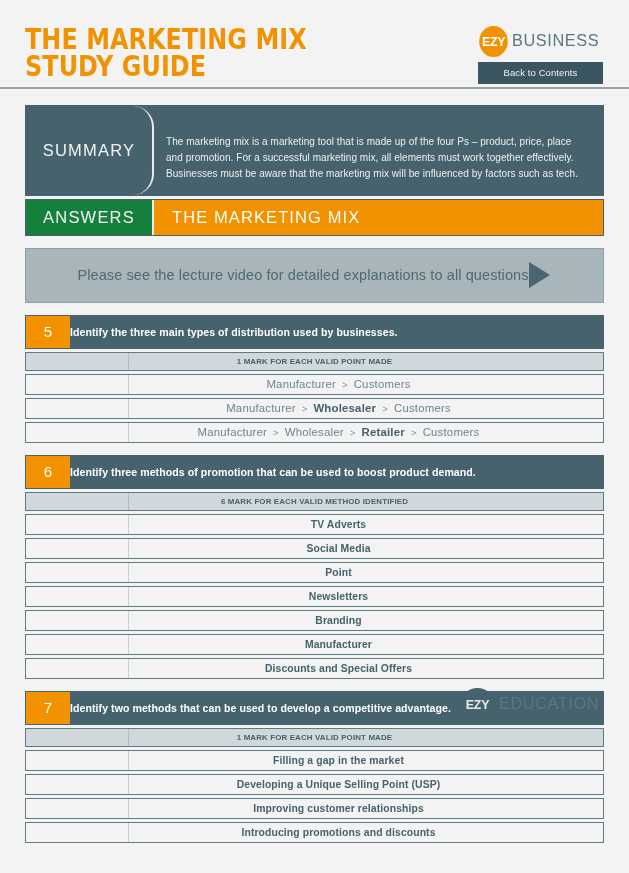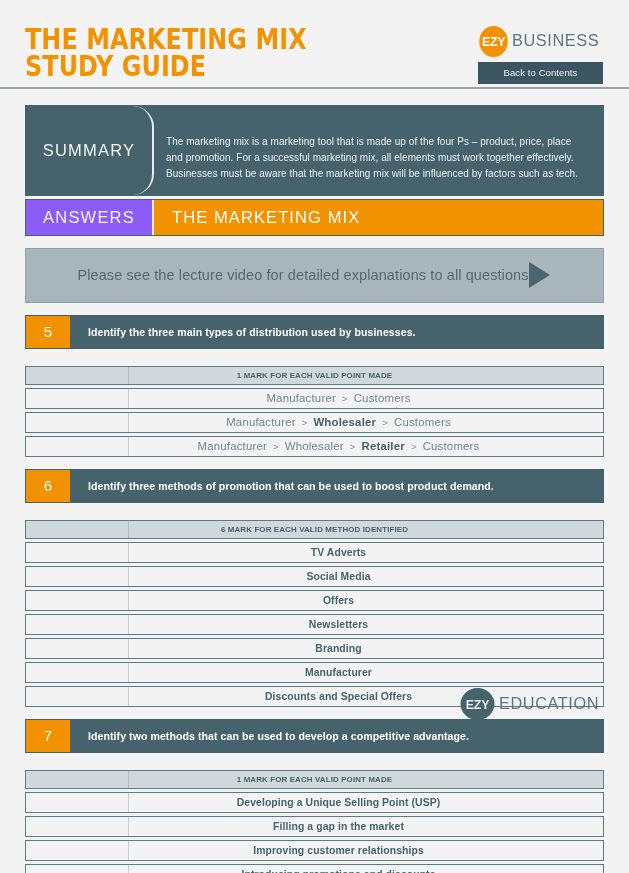--- a/index.html
+++ b/index.html
@@ -144,21 +144,21 @@
   .answers-row {
     display: flex;
     margin-top: 3px;
     height: 37px;
     border: 1px solid #46626c;
     box-sizing: border-box;
   }
   .answers-label {
     width: 128px;
     flex: 0 0 128px;
-    background: #8b5cf6;
+    background: #15803d;
     display: flex;
     align-items: center;
     justify-content: center;
     color: #f2f3f2;
     font-size: 16.5px;
     letter-spacing: 1.2px;
     font-family: "Liberation Sans Narrow", "Liberation Sans", sans-serif;
     border-right: 2px solid #e9ebec;
     box-sizing: border-box;
   }
@@ -221,30 +221,30 @@
     display: flex;
     align-items: center;
     justify-content: center;
     font-size: 15px;
     font-family: "Liberation Sans Narrow", "Liberation Sans", sans-serif;
   }
   .q-text {
     flex: 1 1 auto;
     display: flex;
     align-items: center;
-    padding-left: 18px;
+    padding-left: 0;
     color: #ffffff;
     font-size: 10.6px;
     font-weight: bold;
     letter-spacing: 0.05px;
     font-family: "Liberation Sans Narrow", "Liberation Sans", sans-serif;
   }
 
   .mark-bar {
-    margin-top: 17px;
+    margin-top: 3px;
     height: 19px;
     background: #d0d8dc;
     border: 1px solid #5d7b85;
     box-sizing: border-box;
     display: flex;
     align-items: center;
     justify-content: center;
     color: #46626c;
     font-size: 7.9px;
     font-weight: bold;
@@ -420,21 +420,21 @@
           <div class="mark-bar">
             <span>6 MARK FOR EACH VALID METHOD IDENTIFIED</span>
           </div>
           <div class="ans-row">
             <span>TV Adverts</span>
           </div>
           <div class="ans-row">
             <span>Social Media</span>
           </div>
           <div class="ans-row">
-            <span>Offers</span>
+            <span>Point</span>
           </div>
           <div class="ans-row">
             <span>Newsletters</span>
           </div>
           <div class="ans-row">
             <span>Branding</span>
           </div>
           <div class="ans-row">
             <span>Manufacturer</span>
           </div>
@@ -444,24 +444,24 @@
         </div>
         <div class="q-block">
           <div class="q-header">
             <div class="q-num">7</div>
             <div class="q-text">Identify two methods that can be used to develop a competitive advantage.</div>
           </div>
           <div class="mark-bar">
             <span>1 MARK FOR EACH VALID POINT MADE</span>
           </div>
           <div class="ans-row">
+            <span>Filling a gap in the market</span>
+          </div>
+          <div class="ans-row">
             <span>Developing a Unique Selling Point (USP)</span>
-          </div>
-          <div class="ans-row">
-            <span>Filling a gap in the market</span>
           </div>
           <div class="ans-row">
             <span>Improving customer relationships</span>
           </div>
           <div class="ans-row">
             <span>Introducing promotions and discounts</span>
           </div>
         </div>
       </div>
 

